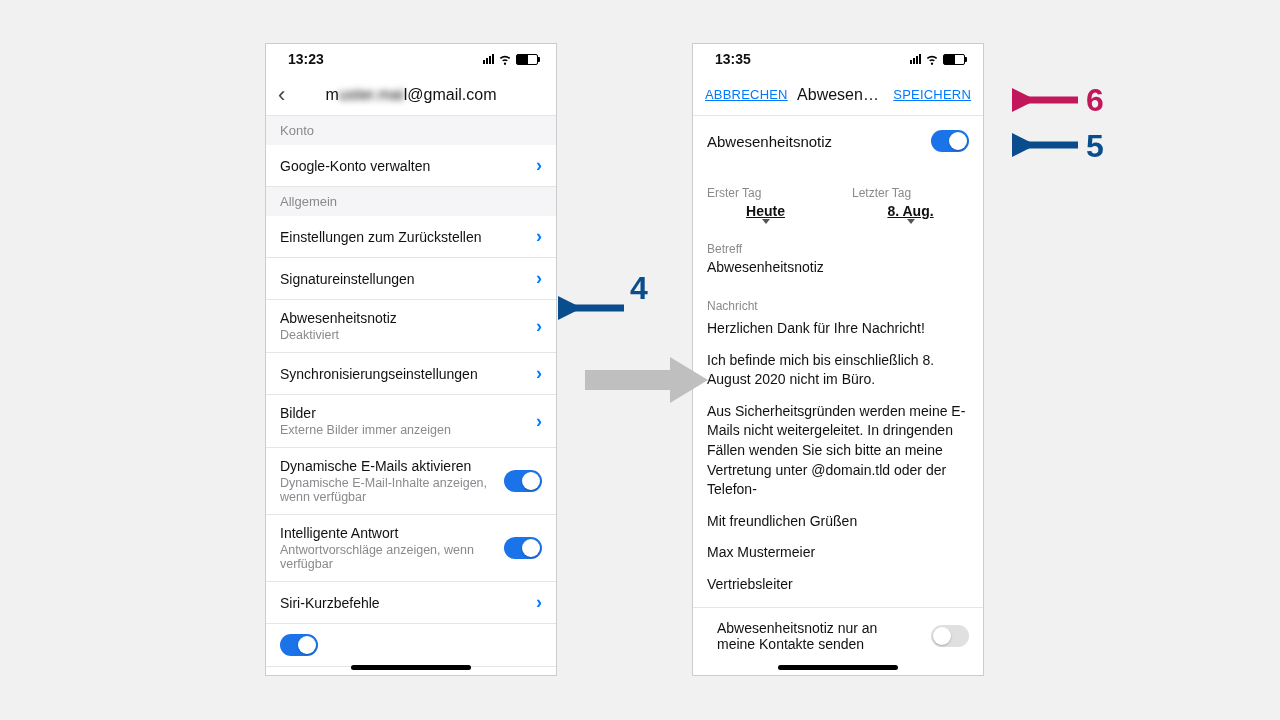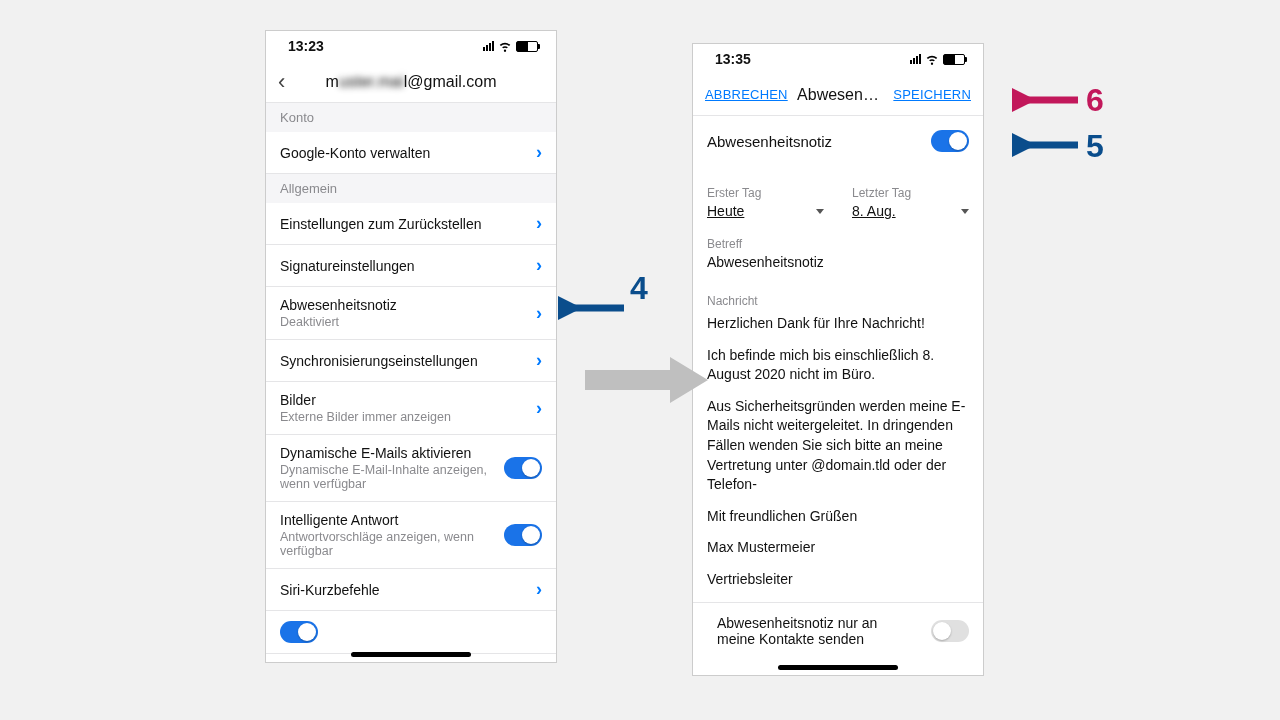--- a/index.html
+++ b/index.html
@@ -22,21 +22,21 @@
   }
   .phone{
     position:absolute;
     width:292px;
     height:633px;
     background:#fff;
     border:1px solid #ccc;
     overflow:hidden;
     font-size:14px;
   }
-  .phone.left{left:265px;top:30px;}
+  .phone.left{left:265px;top:43px;}
   .phone.right{left:692px;top:43px;}
 
   
   .status{
     height:30px;
     display:flex;align-items:center;justify-content:space-between;
     padding:0 18px 0 22px;
     font-weight:600;
     font-size:14px;
   }
@@ -104,21 +104,21 @@
   .toggle.off i{left:2px;}
 
   .home-ind{position:absolute;bottom:5px;left:50%;transform:translateX(-50%);width:120px;height:5px;background:#000;border-radius:3px;}
 
   
   .rcontent{padding:0 14px;}
   .field-label{font-size:12px;color:var(--label-gray);margin-top:12px;}
   .field-val{font-size:14px;color:#111;margin-top:3px;}
   .dates{display:flex;gap:28px;margin-top:8px;}
   .date-col{flex:1;}
-  .date-sel{display:flex;align-items:center;justify-content:space-between;margin-top:3px;font-weight:400;text-decoration:underline;font-size:14px;}
+  .date-sel{display:flex;align-items:center;justify-content:space-between;margin-top:3px;font-weight:700;text-decoration:underline;font-size:14px;flex-direction:column;}
   .tri{width:0;height:0;border-left:4px solid transparent;border-right:4px solid transparent;border-top:5px solid #555;}
   .msg{font-size:14px;line-height:1.4;margin-top:6px;}
   .msg p{margin-bottom:12px;}
   .bottom-row{
     display:flex;align-items:center;justify-content:space-between;
     padding:12px 14px 0 24px;
     border-top:1px solid var(--sep);
     margin-top:8px;
   }
   .bottom-row .lbl{font-size:14px;max-width:190px;}

